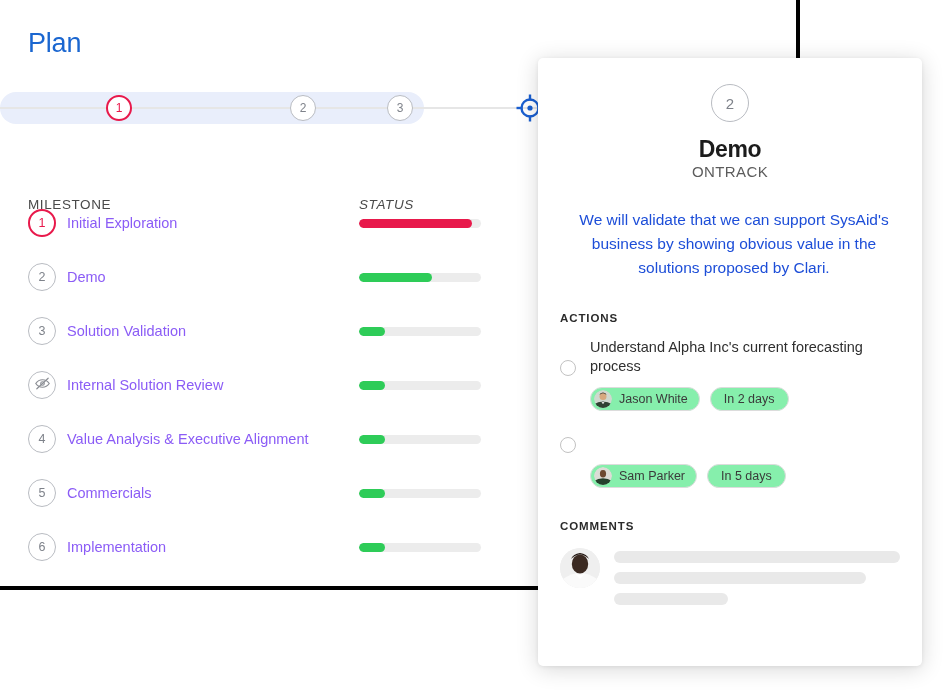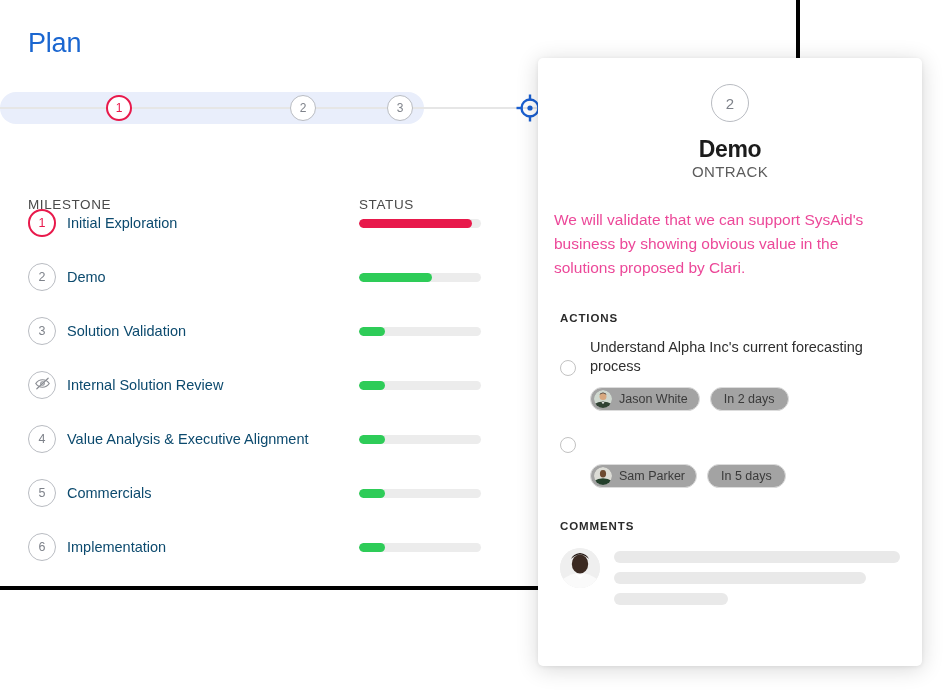--- a/index.html
+++ b/index.html
@@ -51,39 +51,39 @@
   .step.active { border-color: #e8194b; color: #e8194b; border-width: 2px; }
 
   .target-icon { position: absolute; top: 0px; }
 
   
   .col-head {
     position: absolute; top: 152px;
     font-size: 13.5px; letter-spacing: 0.6px; color: #4a4a4a; margin-top: 45px;
   }
   .col-head.milestone { left: 28px; }
-  .col-head.status { left: 359px; }
+  .col-head.status { left: 359px; font-style: italic; }
 
   
   .rows { position: absolute; left: 0; top: 196px; width: 100%; }
   .row {
     position: relative; height: 54px;
     display: flex; align-items: center;
   }
   .row-badge {
     position: absolute; left: 28px;
     width: 28px; height: 28px; border-radius: 50%;
     border: 1.6px solid #b9bcc2; background: #fff;
     display: flex; align-items: center; justify-content: center;
     font-size: 12.5px; color: #7e828a;
   }
   .row-badge.active { border-color: #e8194b; color: #e8194b; border-width: 2px; }
   .row-label {
     position: absolute; left: 67px;
-    font-size: 14.5px; color: #0c4a6e; white-space: nowrap;
+    font-size: 14.5px; color: #8b5cf6; white-space: nowrap;
   }
   .bar-track {
     position: absolute; left: 359px;
     width: 122px; height: 9px; border-radius: 6px; background: #ececec;
     overflow: hidden;
   }
   .bar-fill { height: 100%; border-radius: 6px; }
 
   
   .detail-panel {
@@ -104,43 +104,43 @@
     font-size: 15px; color: #7e828a;
   }
   .detail-title {
     margin-top: 14px; font-size: 23px; font-weight: bold; color: #1c1c1c;
     letter-spacing: -0.3px;
   }
   .detail-status {
     font-size: 15px; color: #5c5c5c; letter-spacing: 0.4px;
   }
   .detail-desc {
-    margin: 28px 22px 0 16px;
-    font-size: 15.5px; line-height: 1.55; color: #ec4899;
+    margin: 28px 22px 0 30px;
+    font-size: 15.5px; line-height: 1.55; color: #1d4ed8; text-align: center;
   }
   .section-label {
     margin: 32px 0 0 22px;
     font-size: 11.5px; font-weight: bold; letter-spacing: 0.9px; color: #2b2b2b;
   }
   .action-list { margin-top: 14px; }
   .action-item { position: relative; padding: 0 22px 0 22px; margin-bottom: 24px; }
   .action-top { display: flex; align-items: flex-end; }
   .action-radio {
     flex: 0 0 auto; width: 16px; height: 16px; border-radius: 50%;
     border: 1.5px solid #c2c2c2; background: #fff; margin-top: 2px;
   }
   .action-text {
     margin-left: 14px; font-size: 14.5px; color: #2f2f2f; line-height: 1.3;
   }
   .chip-row { display: flex; margin-left: 30px; margin-top: 11px; }
   .chip {
     display: flex; align-items: center;
     border: 1px solid #dcdcdc; border-radius: 14px;
     height: 24px; padding: 0 11px 0 3px;
-    font-size: 12.5px; color: #3a3a3a; background: #a3a3a3;
+    font-size: 12.5px; color: #3a3a3a; background: #86efac;
     margin-right: 10px;
   }
   .chip.plain { padding: 0 13px; }
   .chip-avatar {
     width: 18px; height: 18px; border-radius: 50%;
     margin-right: 7px; overflow: hidden; flex: 0 0 auto;
   }
 
   .comments-wrap { margin-top: 16px; padding: 0 22px; display: flex; }
   .comment-avatar {

